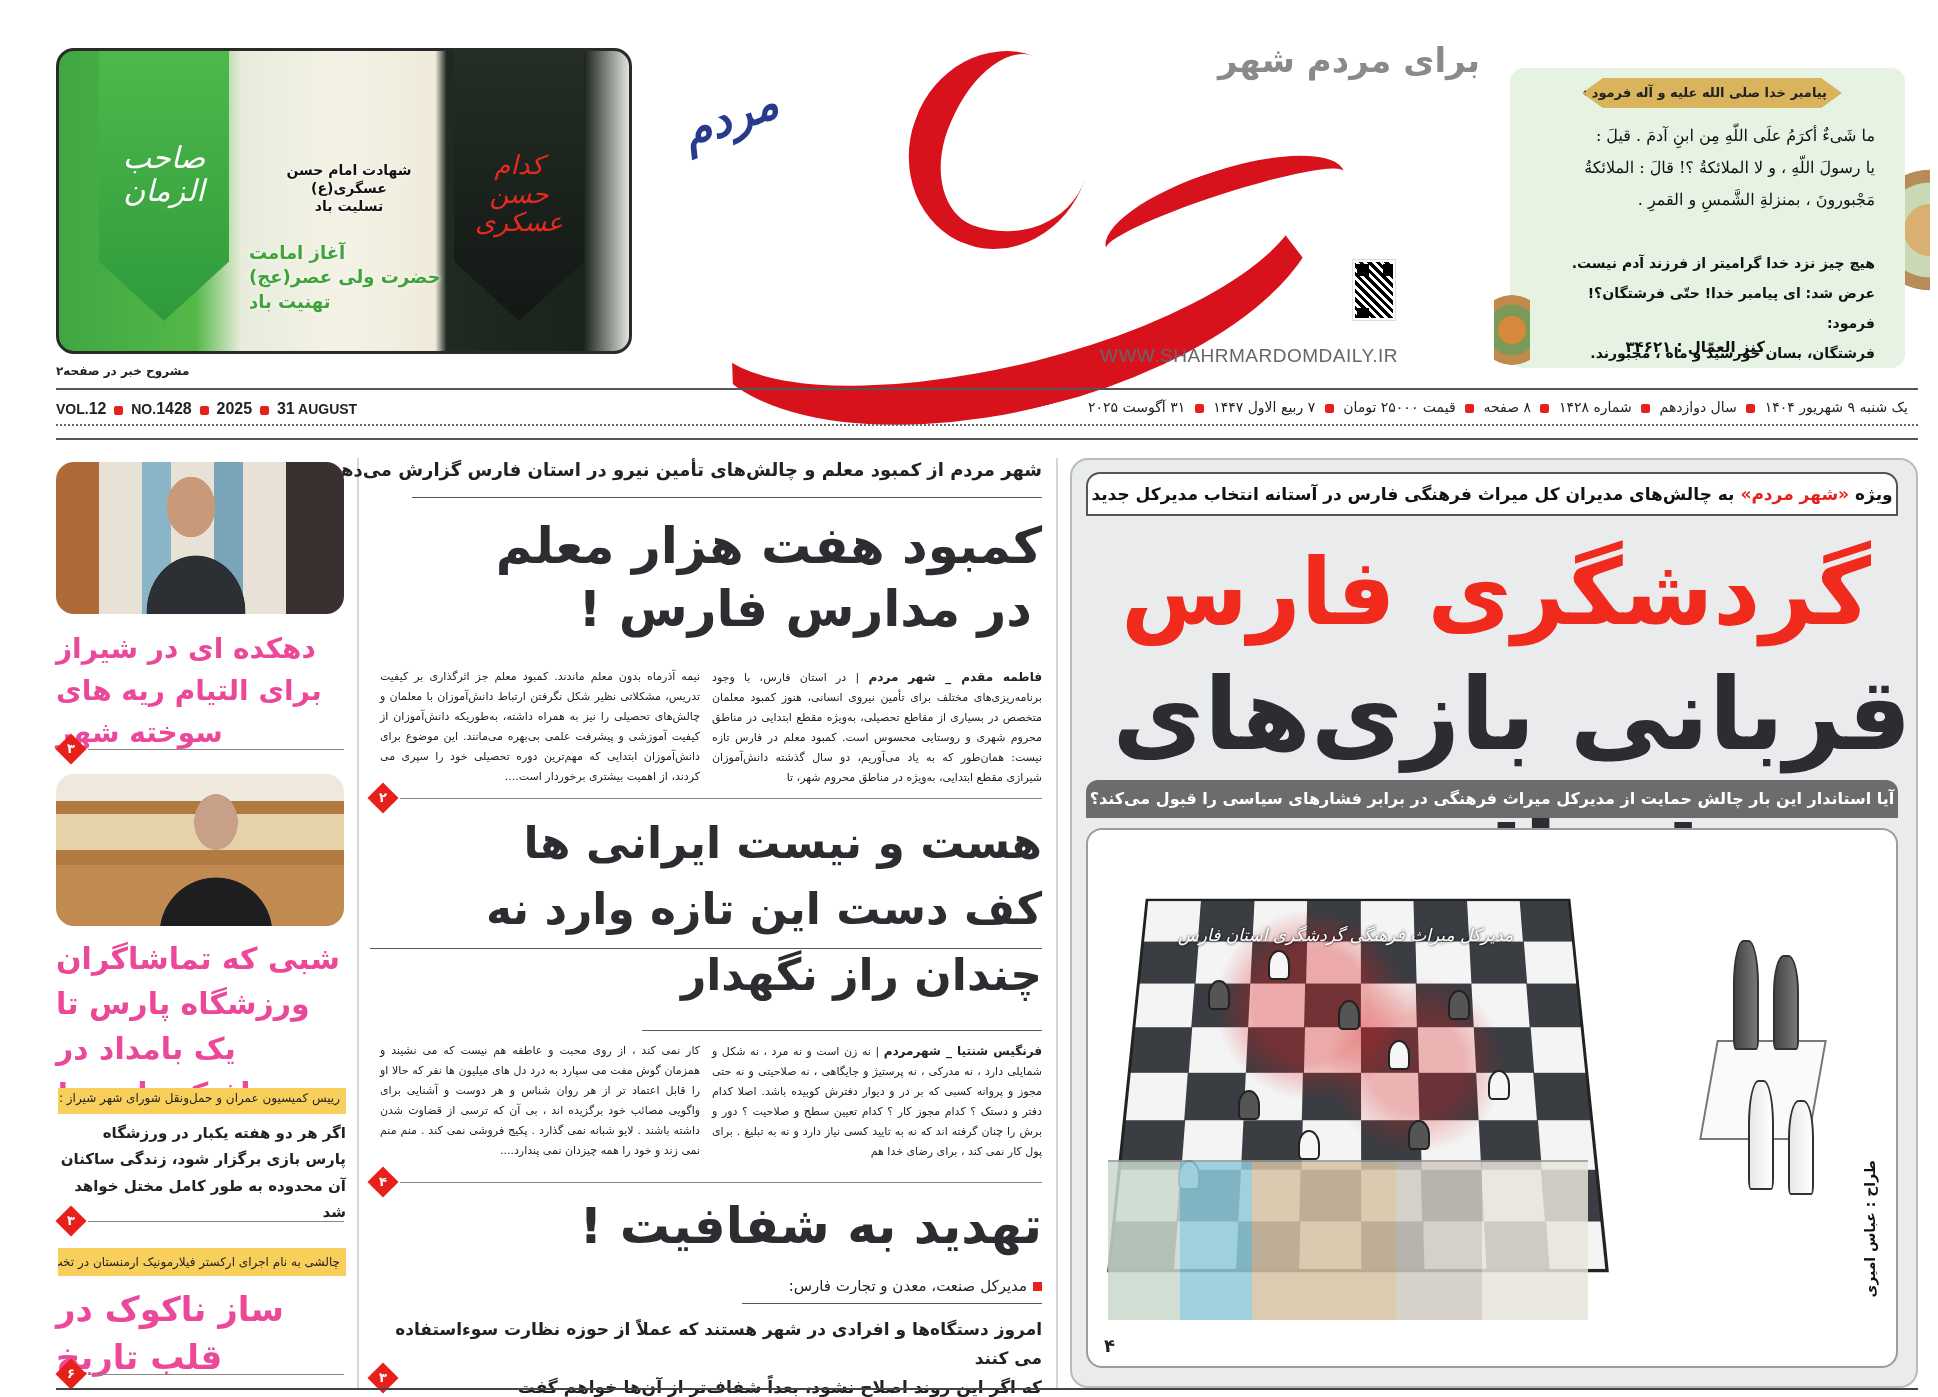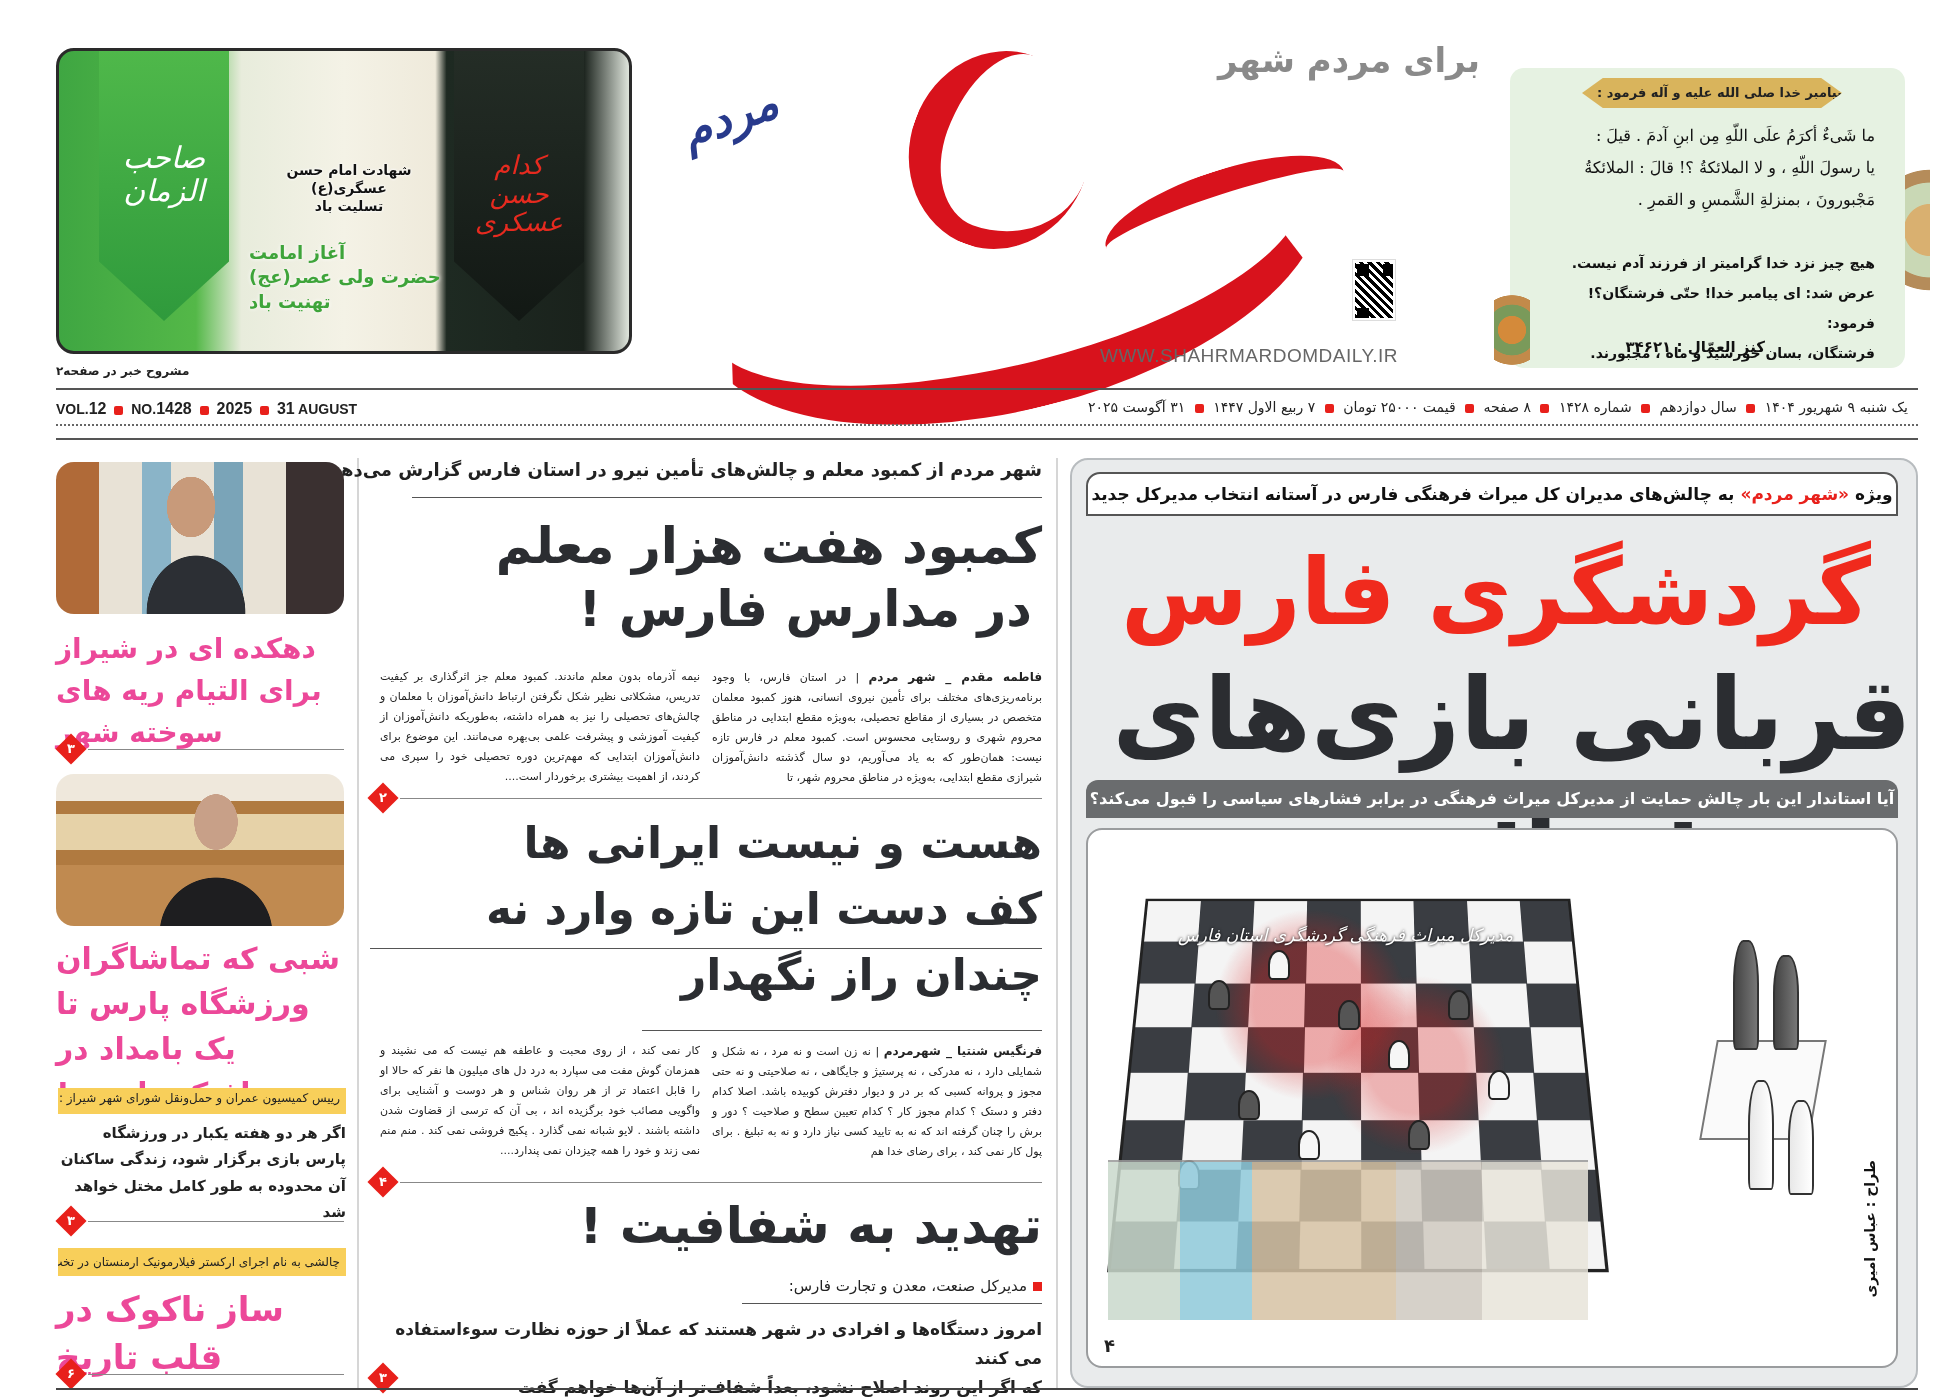--- a/index.html
+++ b/index.html
@@ -59,21 +59,21 @@
 
   .hadith-box {
     position: absolute; left: 1510px; top: 68px; width: 395px; height: 300px;
     background: #e6f2e2; border-radius: 14px;
   }
   .hadith-ornament-right { position: absolute; left: 1900px; top: 150px; width: 30px; height: 160px; background: radial-gradient(circle at 100% 50%, #d9b070 0 30%, #c9d8b5 31% 55%, #b58c5a 56% 70%, transparent 71%); }
   .hadith-ornament-left { position: absolute; left: 1494px; top: 270px; width: 36px; height: 100px; background: radial-gradient(circle at 50% 60%, #d48a3a 0 22%, #7a9a5a 23% 40%, #c28a4a 41% 55%, transparent 56%); }
   .hadith-header {
     position: absolute; left: 72px; top: 10px; width: 260px; height: 30px;
     background: #d9b45c; clip-path: polygon(8% 0, 92% 0, 100% 50%, 92% 100%, 8% 100%, 0 50%);
-    text-align: right; font-size: 13px; font-weight: bold; line-height: 30px; color: #222;
+    text-align: left; font-size: 13px; font-weight: bold; line-height: 30px; color: #222;
   }
   .hadith-arabic { position: absolute; right: 30px; top: 52px; width: 330px; font-family: "DejaVu Serif", serif; font-size: 16px; line-height: 32px; text-align: right; color: #111; }
   .hadith-persian { position: absolute; right: 30px; top: 180px; width: 330px; font-size: 14px; font-weight: bold; line-height: 30px; text-align: right; color: #111; }
   .hadith-source { position: absolute; right: 140px; top: 270px; font-size: 15px; font-weight: bold; color: #111; }
 
   .info-rule { position: absolute; left: 56px; width: 1862px; height: 0; }
   .rule-solid { border-top: 2px solid #555; }
   .rule-dotted { border-top: 2px dotted #666; }
 
   .vol-line { position: absolute; left: 56px; top: 400px; direction: ltr; font-family: "Liberation Sans", sans-serif; font-weight: bold; font-size: 14px; color: #222; }

